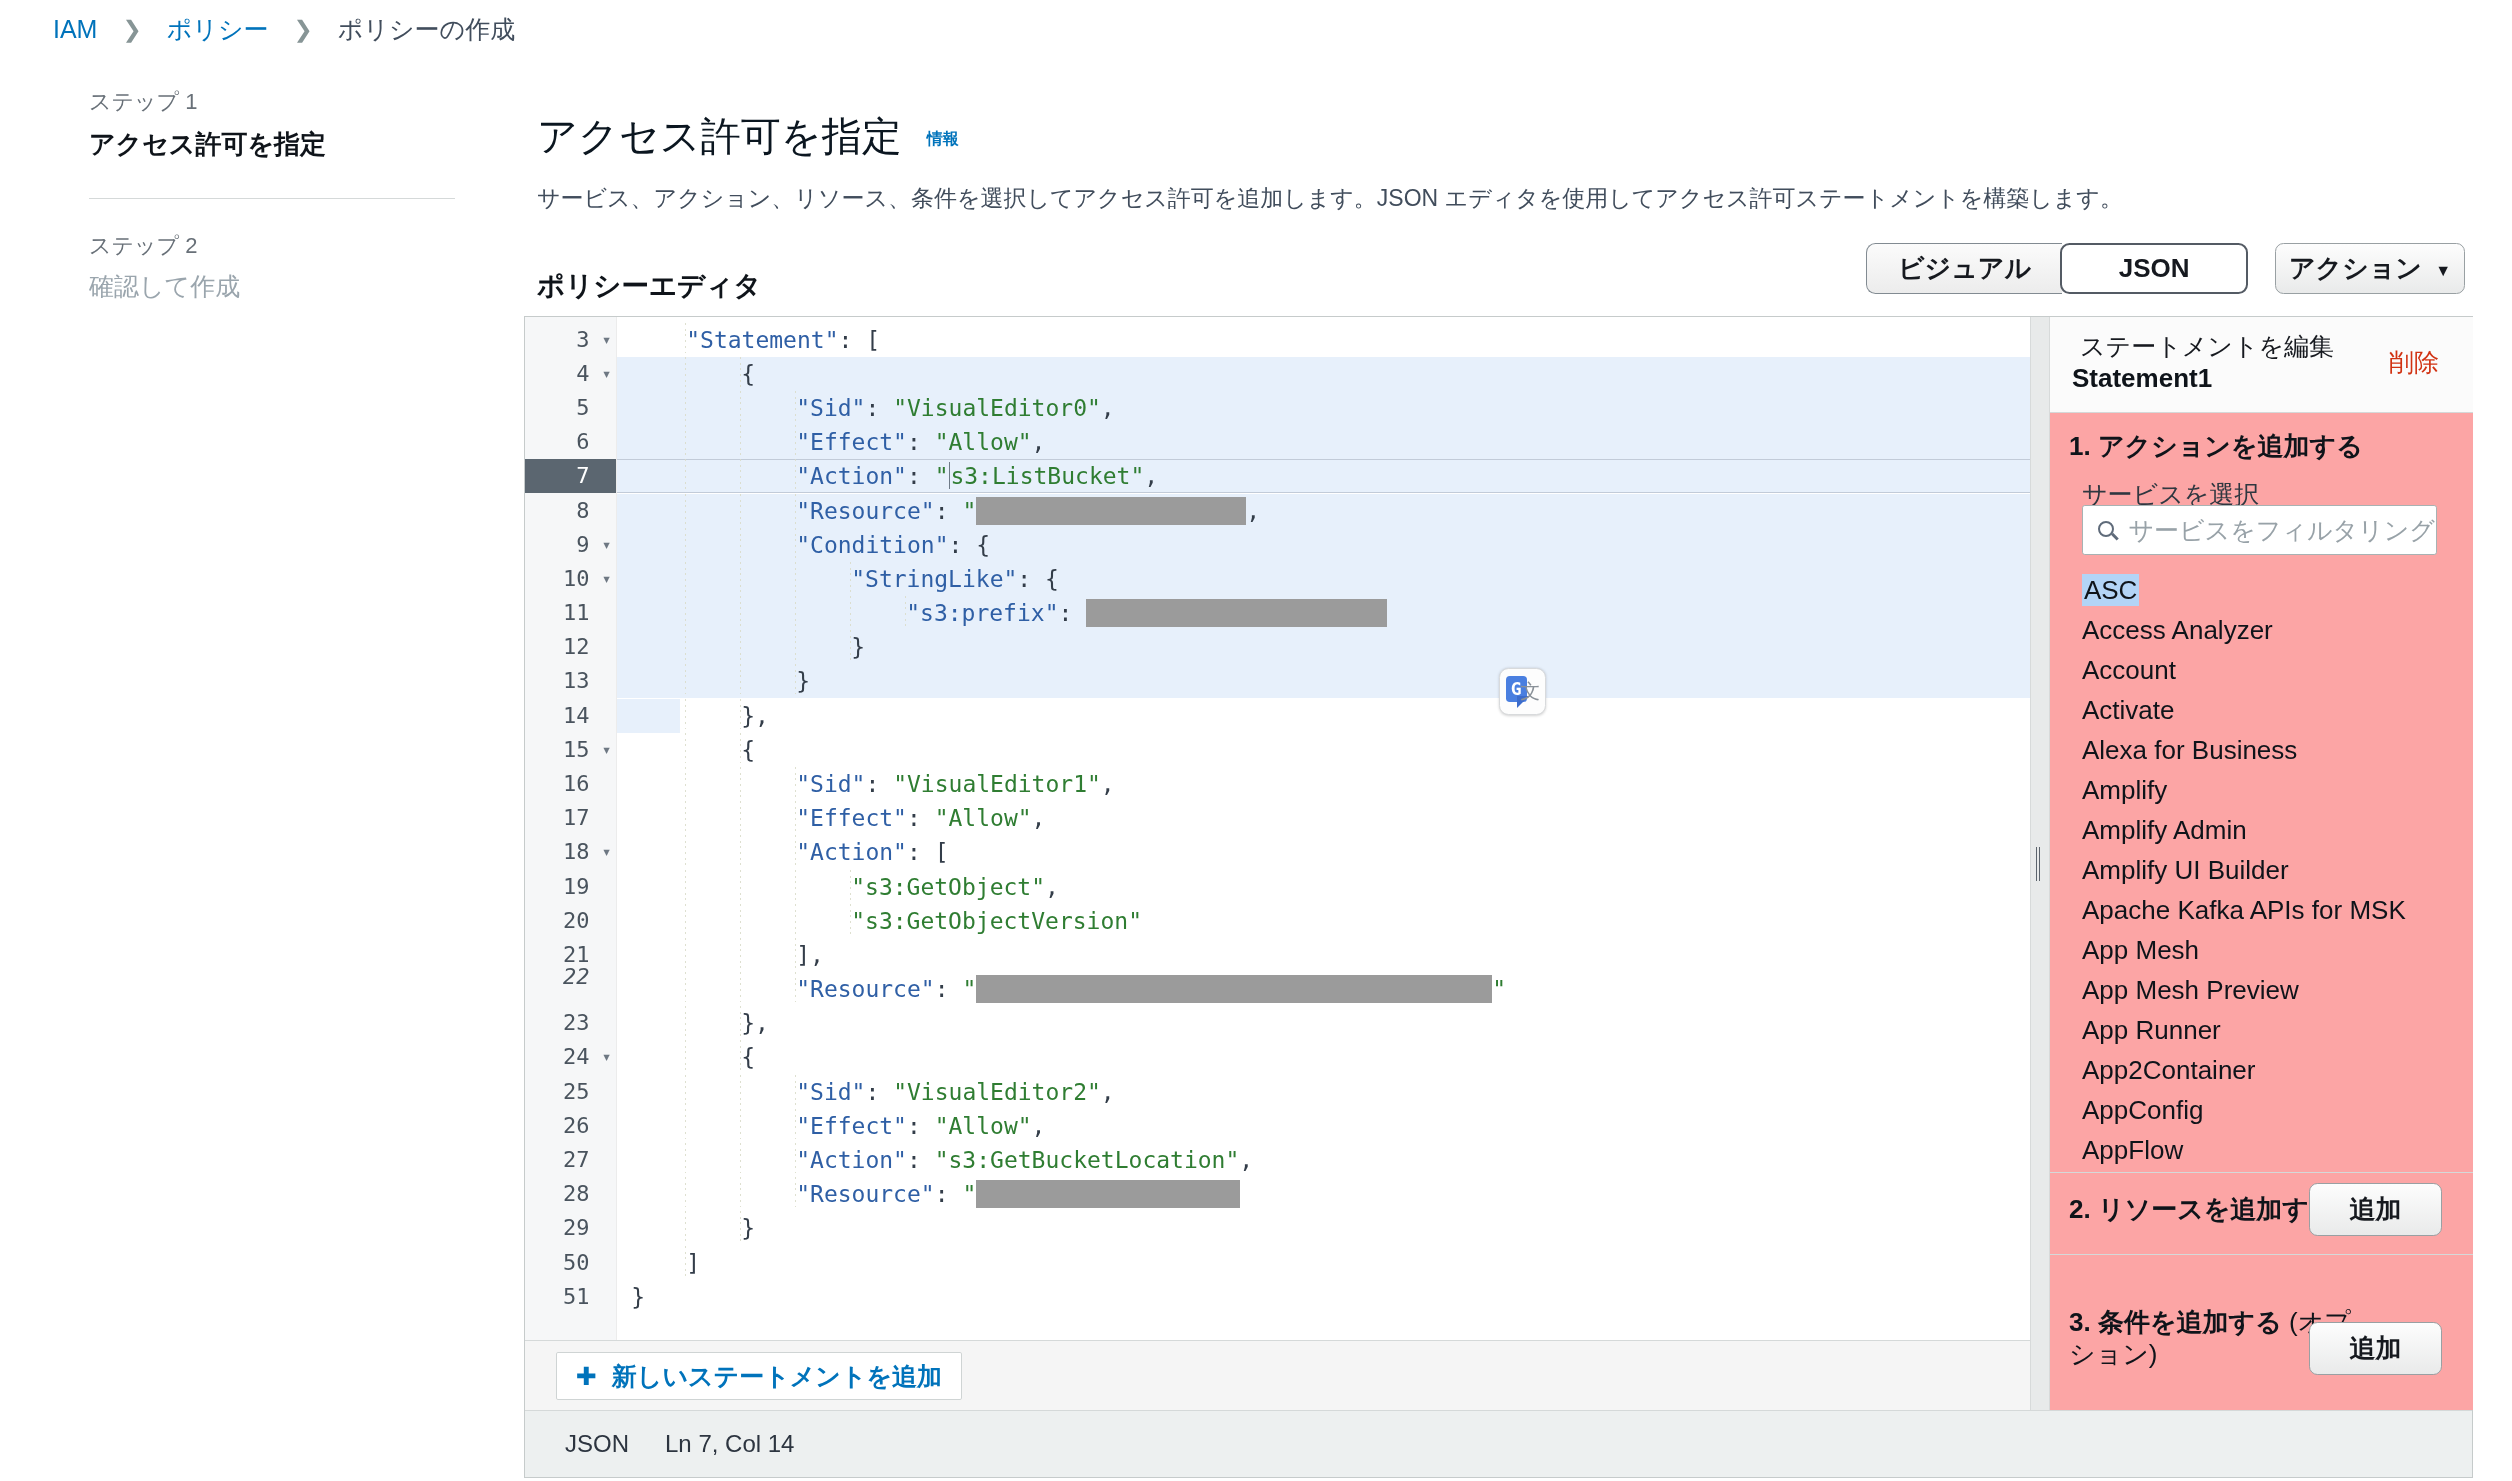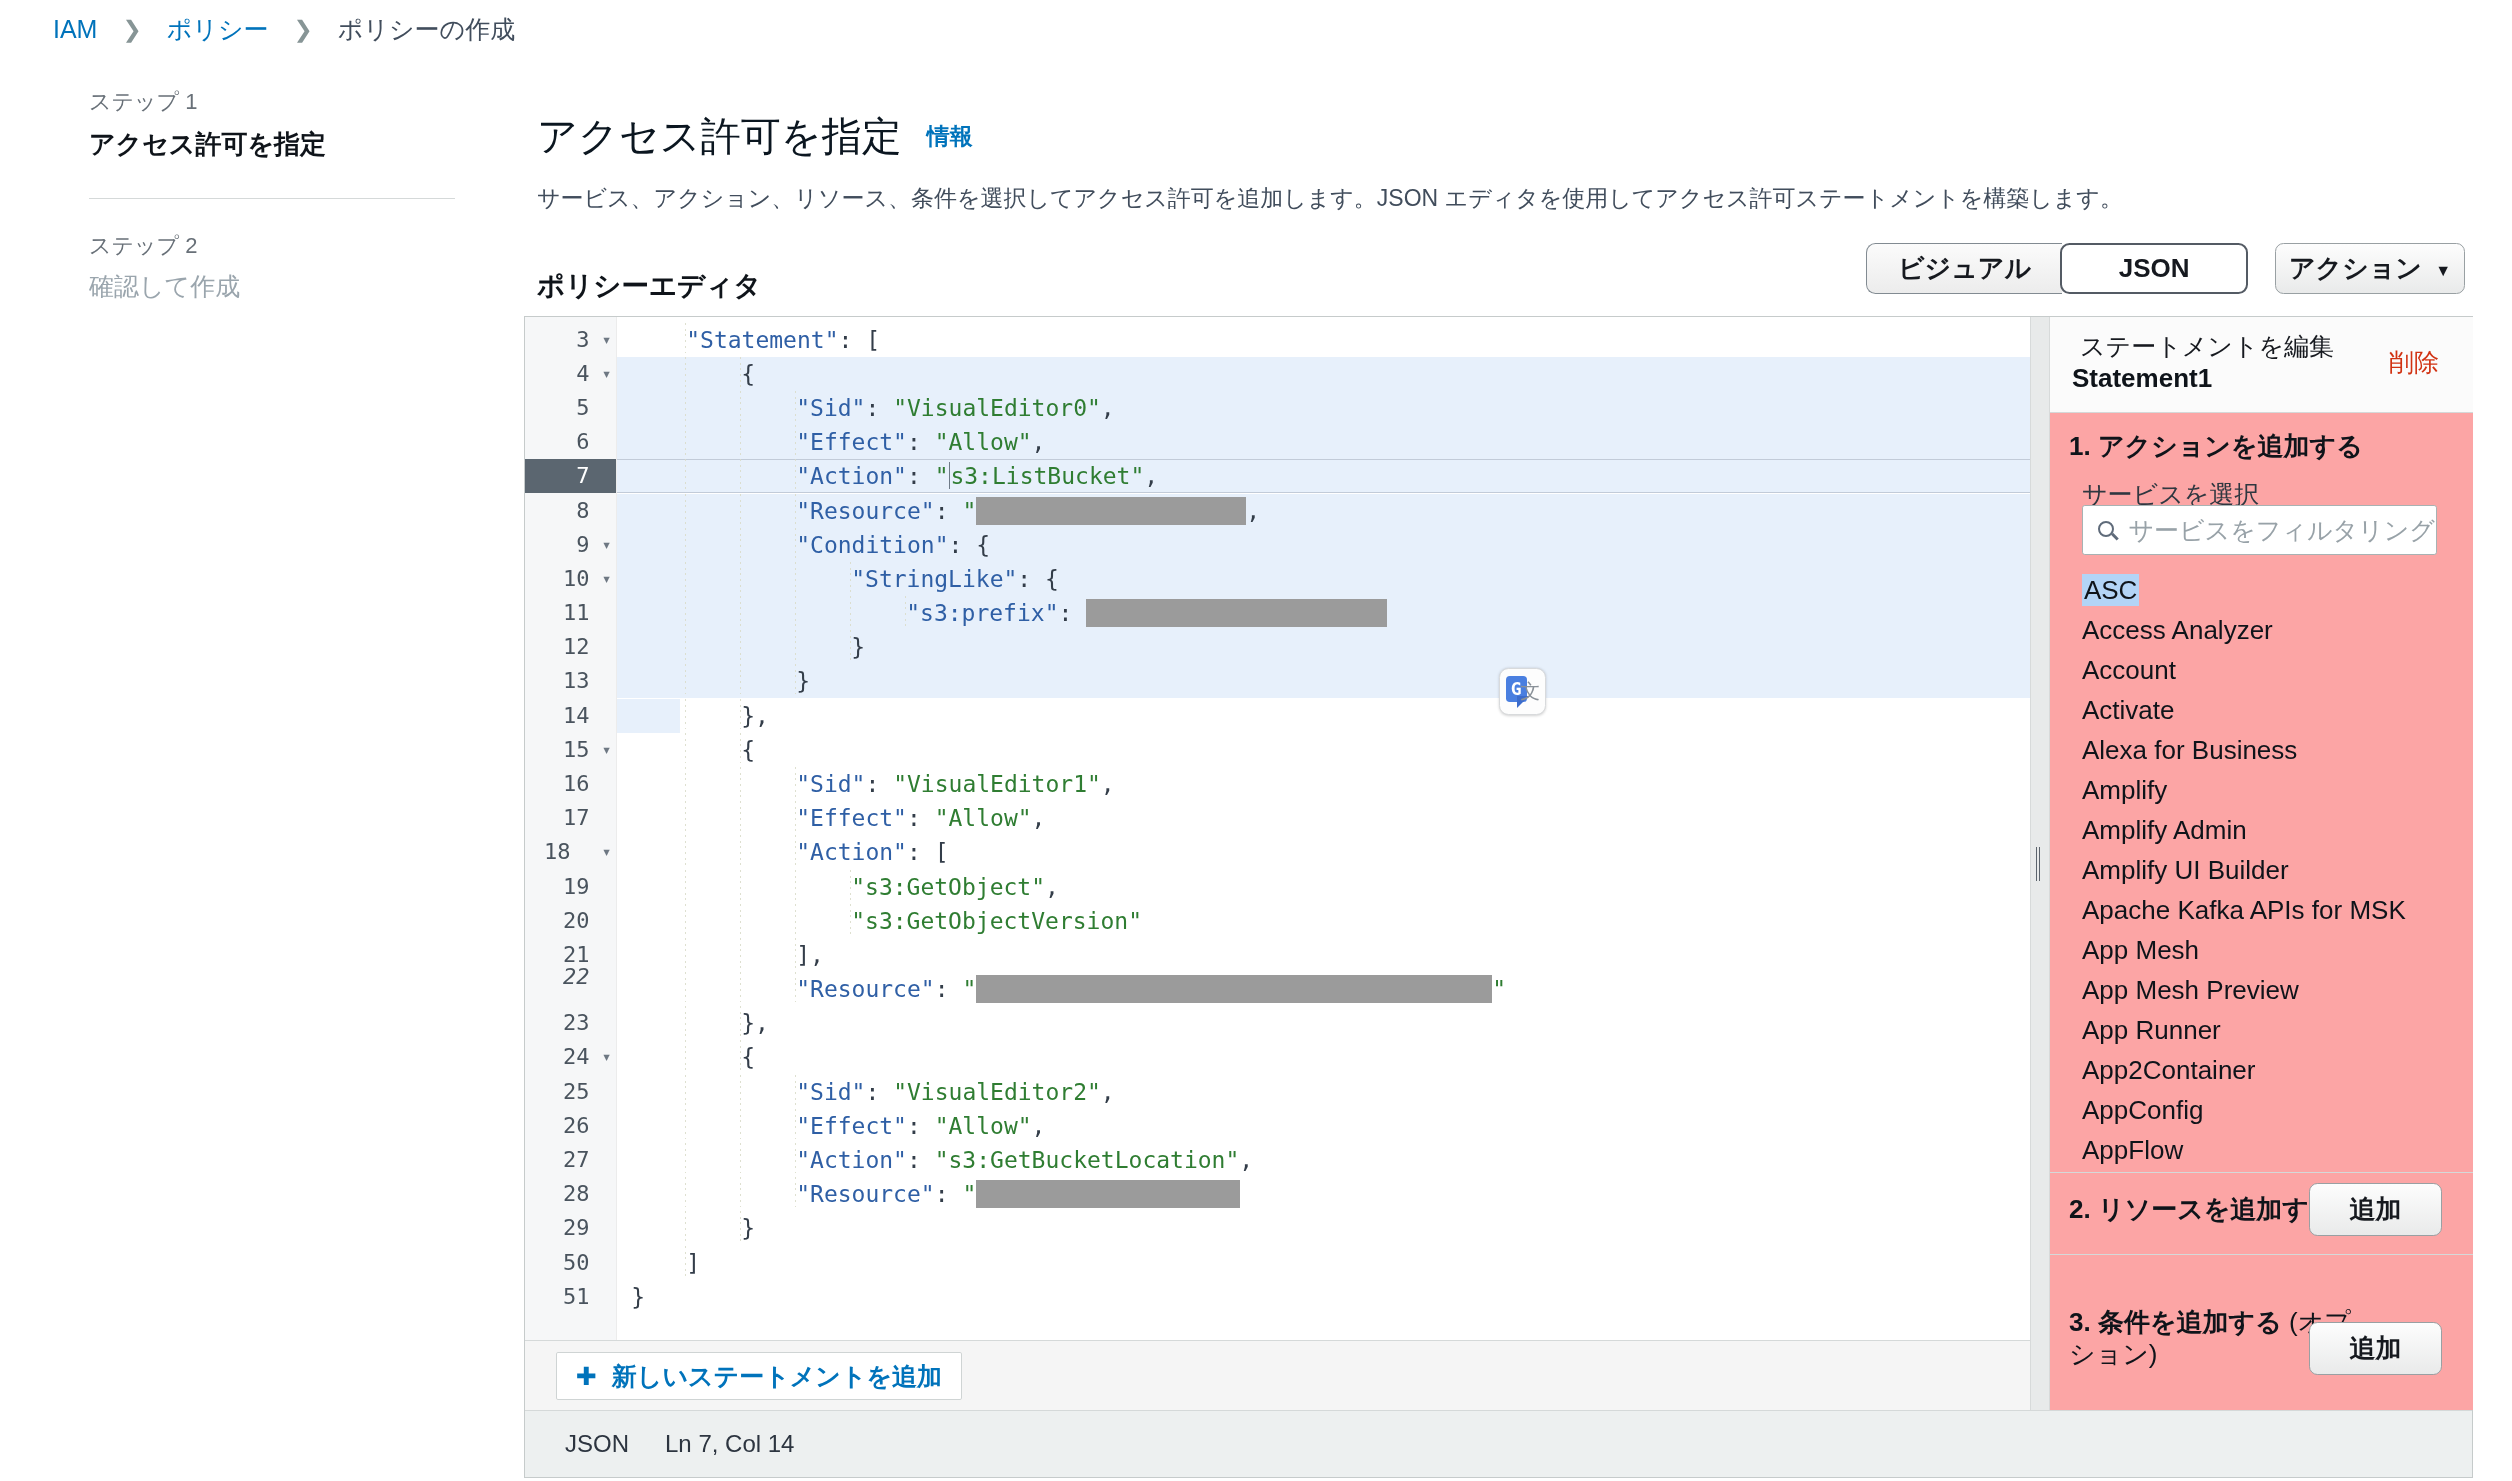--- a/index.html
+++ b/index.html
@@ -14,21 +14,21 @@
 
   
   .steps{position:absolute;left:89px;top:87px;width:366px;}
   .kicker{font-size:22px;color:#687078;margin:0 0 9.5px 0;}
   .step-title1{font-size:26px;font-weight:bold;color:#0f141a;margin:0;}
   .steps hr{border:none;border-top:0.9px solid #d5d9d9;margin:36px 0 32px 0;}
   .step-title2{font-size:25px;color:#9aa5ad;margin:0;}
 
   
   .h1{position:absolute;left:537px;top:82px;font-size:40px;font-weight:400;color:#0b1620;}
-  .h1 .info{font-size:23px;font-weight:bold;color:#0073bb;text-decoration:none;margin-left:25px;
+  .h1 .info{font-size:16px;font-weight:bold;color:#0073bb;text-decoration:none;margin-left:25px;
             display:inline-block;transform:translateY(-5.7px);cursor:pointer;}
   .desc{position:absolute;left:537px;top:160px;font-size:23px;color:#414d5c;width:1880px;}
 
   .h2{position:absolute;left:537px;top:245px;font-size:27.5px;font-weight:bold;color:#0f141a;}
 
   
   .seg{position:absolute;left:1866px;top:243px;height:51px;display:flex;}
   .seg .opt{box-sizing:border-box;height:51px;font-size:26px;font-weight:bold;color:#16191f;
             display:flex;align-items:center;justify-content:center;cursor:pointer;}
   .seg .off{width:196px;background:linear-gradient(#fbfbfb,#ececec);border:1.9px solid #828b92;
@@ -180,21 +180,21 @@
         <div class="gc" style="top: 347px;">13</div>
         <div class="row sel" style="top: 347px;"><span class="in"></span><span class="in"></span><span class="in"></span><span class="tk-p">}</span></div>
         <div class="gc" style="top: 382px;">14</div>
         <div class="row part" style="top: 382px;"><span class="in"></span><span class="in"></span><span class="tk-p">},</span></div>
         <div class="gc" style="top: 416px;">15<span class="fold">▾</span></div>
         <div class="row" style="top: 416px;"><span class="in"></span><span class="in"></span><span class="tk-p">{</span></div>
         <div class="gc" style="top: 450px;">16</div>
         <div class="row" style="top: 450px;"><span class="in"></span><span class="in"></span><span class="in"></span><span class="tk-k">"Sid"</span><span class="tk-p">: </span><span class="tk-s">"VisualEditor1"</span><span class="tk-p">,</span></div>
         <div class="gc" style="top: 484px;">17</div>
         <div class="row" style="top: 484px;"><span class="in"></span><span class="in"></span><span class="in"></span><span class="tk-k">"Effect"</span><span class="tk-p">: </span><span class="tk-s">"Allow"</span><span class="tk-p">,</span></div>
-        <div class="gc" style="top: 518px; text-align: center;">18<span class="fold">▾</span></div>
+        <div class="gc" style="top: 518px;">18<span class="fold">▾</span></div>
         <div class="row" style="top: 518px;"><span class="in"></span><span class="in"></span><span class="in"></span><span class="tk-k">"Action"</span><span class="tk-p">: [</span></div>
         <div class="gc" style="top: 553px;">19</div>
         <div class="row" style="top: 553px;"><span class="in"></span><span class="in"></span><span class="in"></span><span class="in"></span><span class="tk-s">"s3:GetObject"</span><span class="tk-p">,</span></div>
         <div class="gc" style="top: 587px;">20</div>
         <div class="row" style="top: 587px;"><span class="in"></span><span class="in"></span><span class="in"></span><span class="in"></span><span class="tk-s">"s3:GetObjectVersion"</span></div>
         <div class="gc" style="top: 621px;">21</div>
         <div class="row" style="top: 621px;"><span class="in"></span><span class="in"></span><span class="in"></span><span class="tk-p">],</span></div>
         <div class="gc" style="top: 643px; font-style: italic;">22</div>
         <div class="row" style="top: 655px;"><span class="in"></span><span class="in"></span><span class="in"></span><span class="tk-k">"Resource"</span><span class="tk-p">: </span><span class="tk-s">"</span><span class="red" style="width: 516px;"></span><span class="tk-s">"</span></div>
         <div class="gc" style="top: 689px;">23</div>

